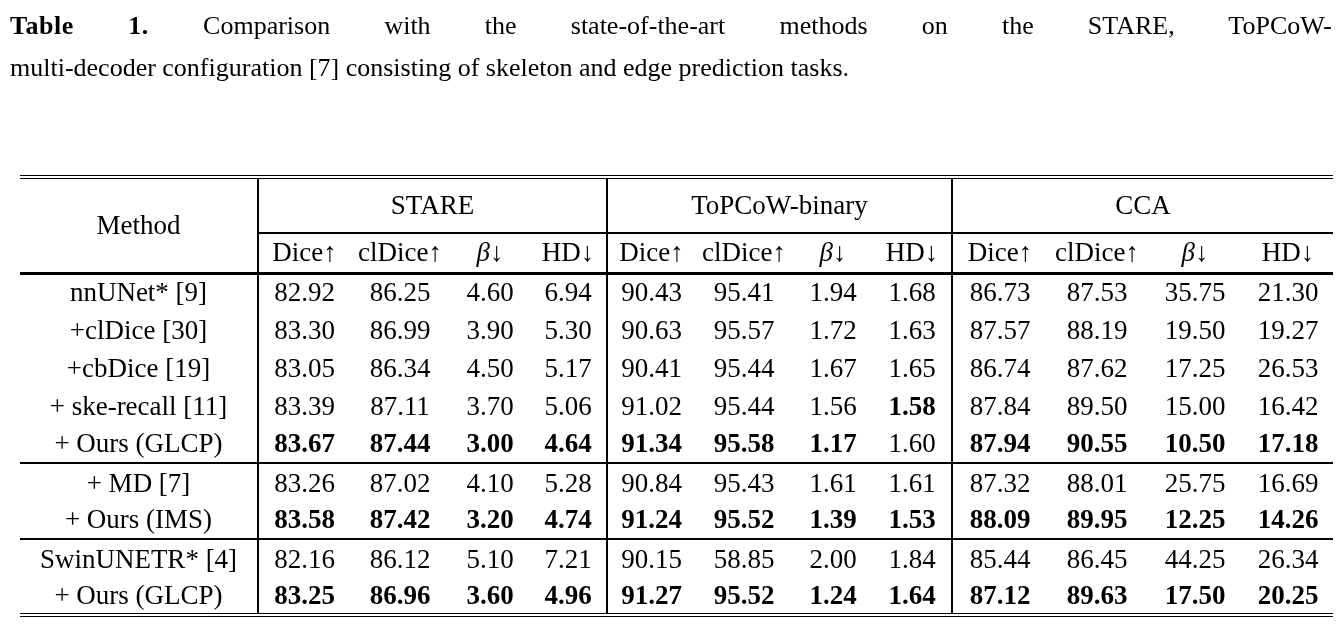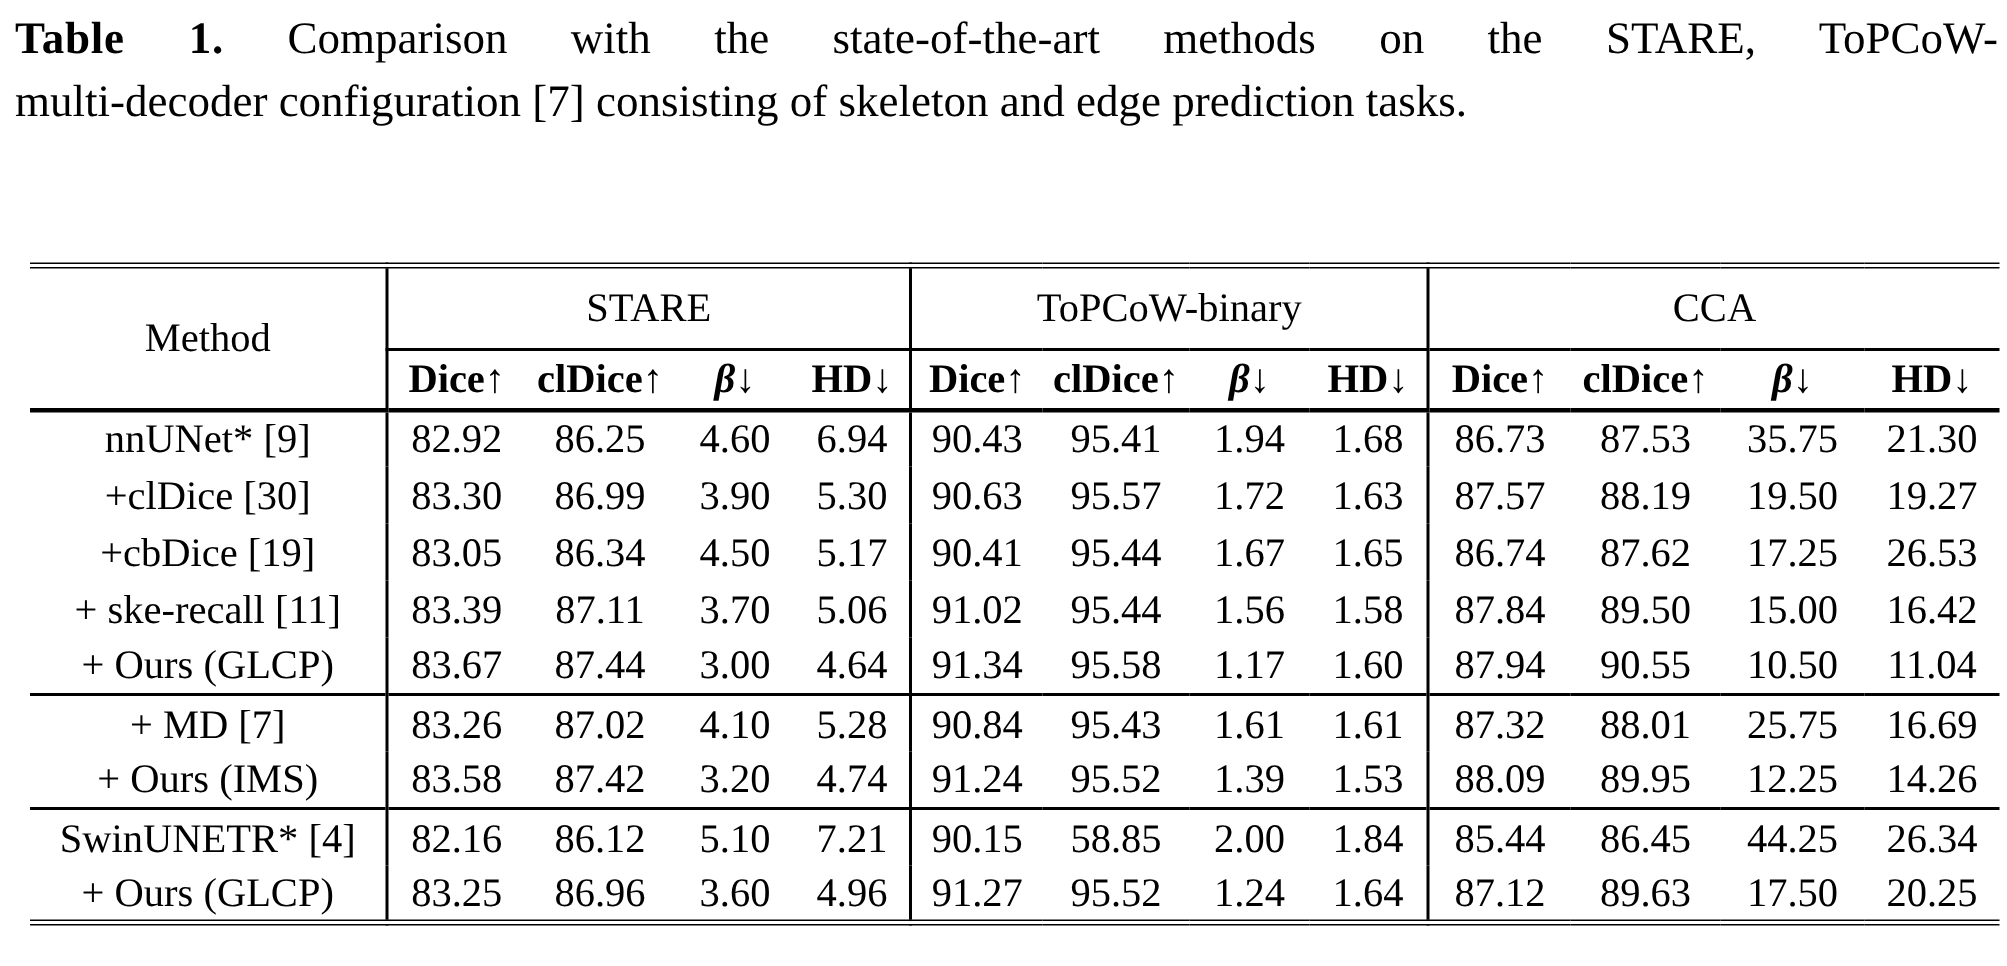--- a/index.html
+++ b/index.html
@@ -6,43 +6,43 @@
   html, body { margin: 0; padding: 0; }
   body {
     width: 1338px; height: 644px;
     background: #ffffff; color: #000000;
     font-family: "Liberation Serif", "DejaVu Serif", serif;
     position: relative;
     overflow: hidden;
   }
   .caption {
     position: absolute; left: 10px; top: 5px; width: 1322px;
-    font-size: 30px;
+    font-size: 26px;
   }
   .cap-line { text-align: justify; line-height: 42px; }
   .jl { text-align-last: justify; }
   .cap-label { font-weight: bold; letter-spacing: 0.5px; }
 
   table.results {
     position: absolute; top: 175px; left: 20px;
     width: 1313px;
     border-collapse: collapse;
     font-size: 27px;
     border-top: 4px double #000;
     border-bottom: 4px double #000;
   }
   th, td { padding: 0; text-align: center; font-weight: normal; }
   .group-row th { height: 56px; }
-  .sub-row th  { height: 40px; font-weight: bold; border-bottom: 3px solid #000; }
+  .sub-row th  { height: 40px; font-weight: normal; border-bottom: 3px solid #000; }
   .method-h    { border-bottom: 3px solid #000; }
   .group       { border-bottom: 2px solid #000; margin-top: 36px; }
   .gs          { border-left: 2px solid #000; }
   .beta        { font-style: italic; }
   tbody td     { height: 38px; }
-  tbody td.b   { font-weight: normal; }
+  tbody td.b   { font-weight: bold; }
   tbody tr.sec-start td { border-top: 2px solid #000; padding-top: 1px; }
 </style>
 </head>
 <body>
 
 <div class="caption">
   <div class="cap-line jl"><span class="cap-label">Table 1.</span> <span>Comparison with the state-of-the-art methods on the STARE, ToPCoW-</span></div>
   <div class="cap-line">multi-decoder configuration [7] consisting of skeleton and edge prediction tasks.</div>
 </div>
 
@@ -151,21 +151,21 @@
         <td class="b">87.44</td>
         <td class="b">3.00</td>
         <td class="b">4.64</td>
         <td class="gs b">91.34</td>
         <td class="b">95.58</td>
         <td class="b">1.17</td>
         <td>1.60</td>
         <td class="gs b">87.94</td>
         <td class="b">90.55</td>
         <td class="b">10.50</td>
-        <td class="b">11.04</td>
+        <td class="b">17.18</td>
       </tr>
       <tr class="sec-start">
         <td class="method">+ MD [7]</td>
         <td class="gs">83.26</td>
         <td>87.02</td>
         <td>4.10</td>
         <td>5.28</td>
         <td class="gs">90.84</td>
         <td>95.43</td>
         <td>1.61</td>

